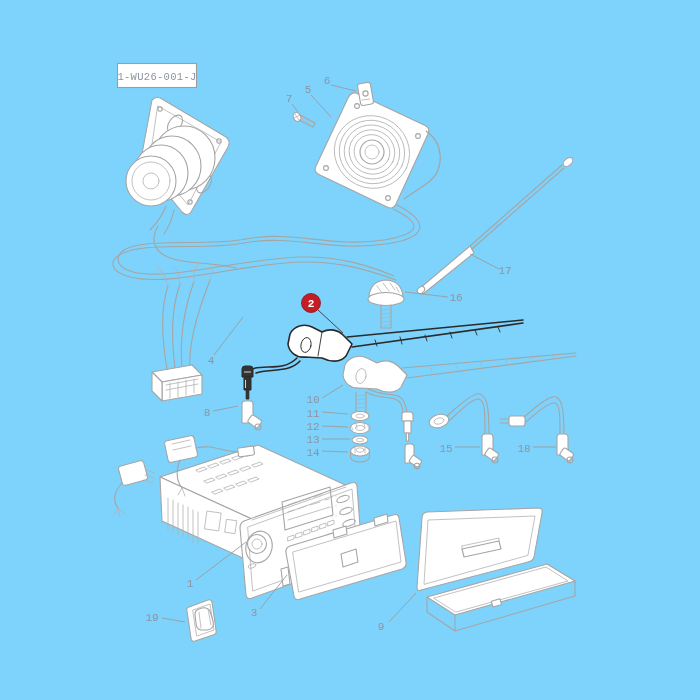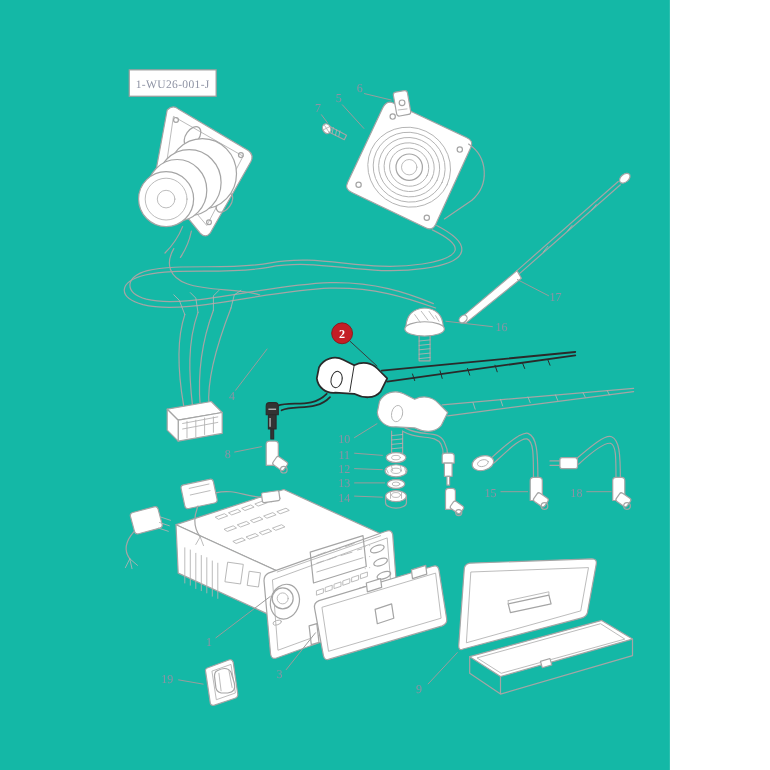--- a/index.html
+++ b/index.html
@@ -1,17 +1,17 @@
 <!DOCTYPE html>
 <html><head>
 <meta charset="utf-8">
 <style>
   html,body{margin:0;padding:0;background:#fff;}
-  .stage{position:relative;width:609px;height:700px;background:#14b8a6;overflow:hidden;
-         font-family:Liberation Serif, serif;}
+  .stage{position:relative;width:700px;height:700px;background:#7dd3fc;overflow:hidden;
+         font-family:Liberation Mono, monospace;}
   svg{display:block;}
   
   .s  {fill:none;stroke:#a5a5a5;stroke-width:1.1;stroke-linecap:round;stroke-linejoin:round;}
   .st {fill:none;stroke:#b3b3b3;stroke-width:0.8;stroke-linecap:round;}
   .sw {fill:#ffffff;stroke:#a5a5a5;stroke-width:1.1;stroke-linejoin:round;}
   .d  {fill:none;stroke:#2a2a2a;stroke-width:1.6;stroke-linecap:round;stroke-linejoin:round;}
   .dt {fill:none;stroke:#2a2a2a;stroke-width:0.9;stroke-linecap:round;}
   .dw {fill:#ffffff;stroke:#2a2a2a;stroke-width:1.6;stroke-linejoin:round;}
   .df {fill:#333333;stroke:#2a2a2a;stroke-width:1;stroke-linejoin:round;}
   .lead {fill:none;stroke:#9c9c9c;stroke-width:0.9;}

